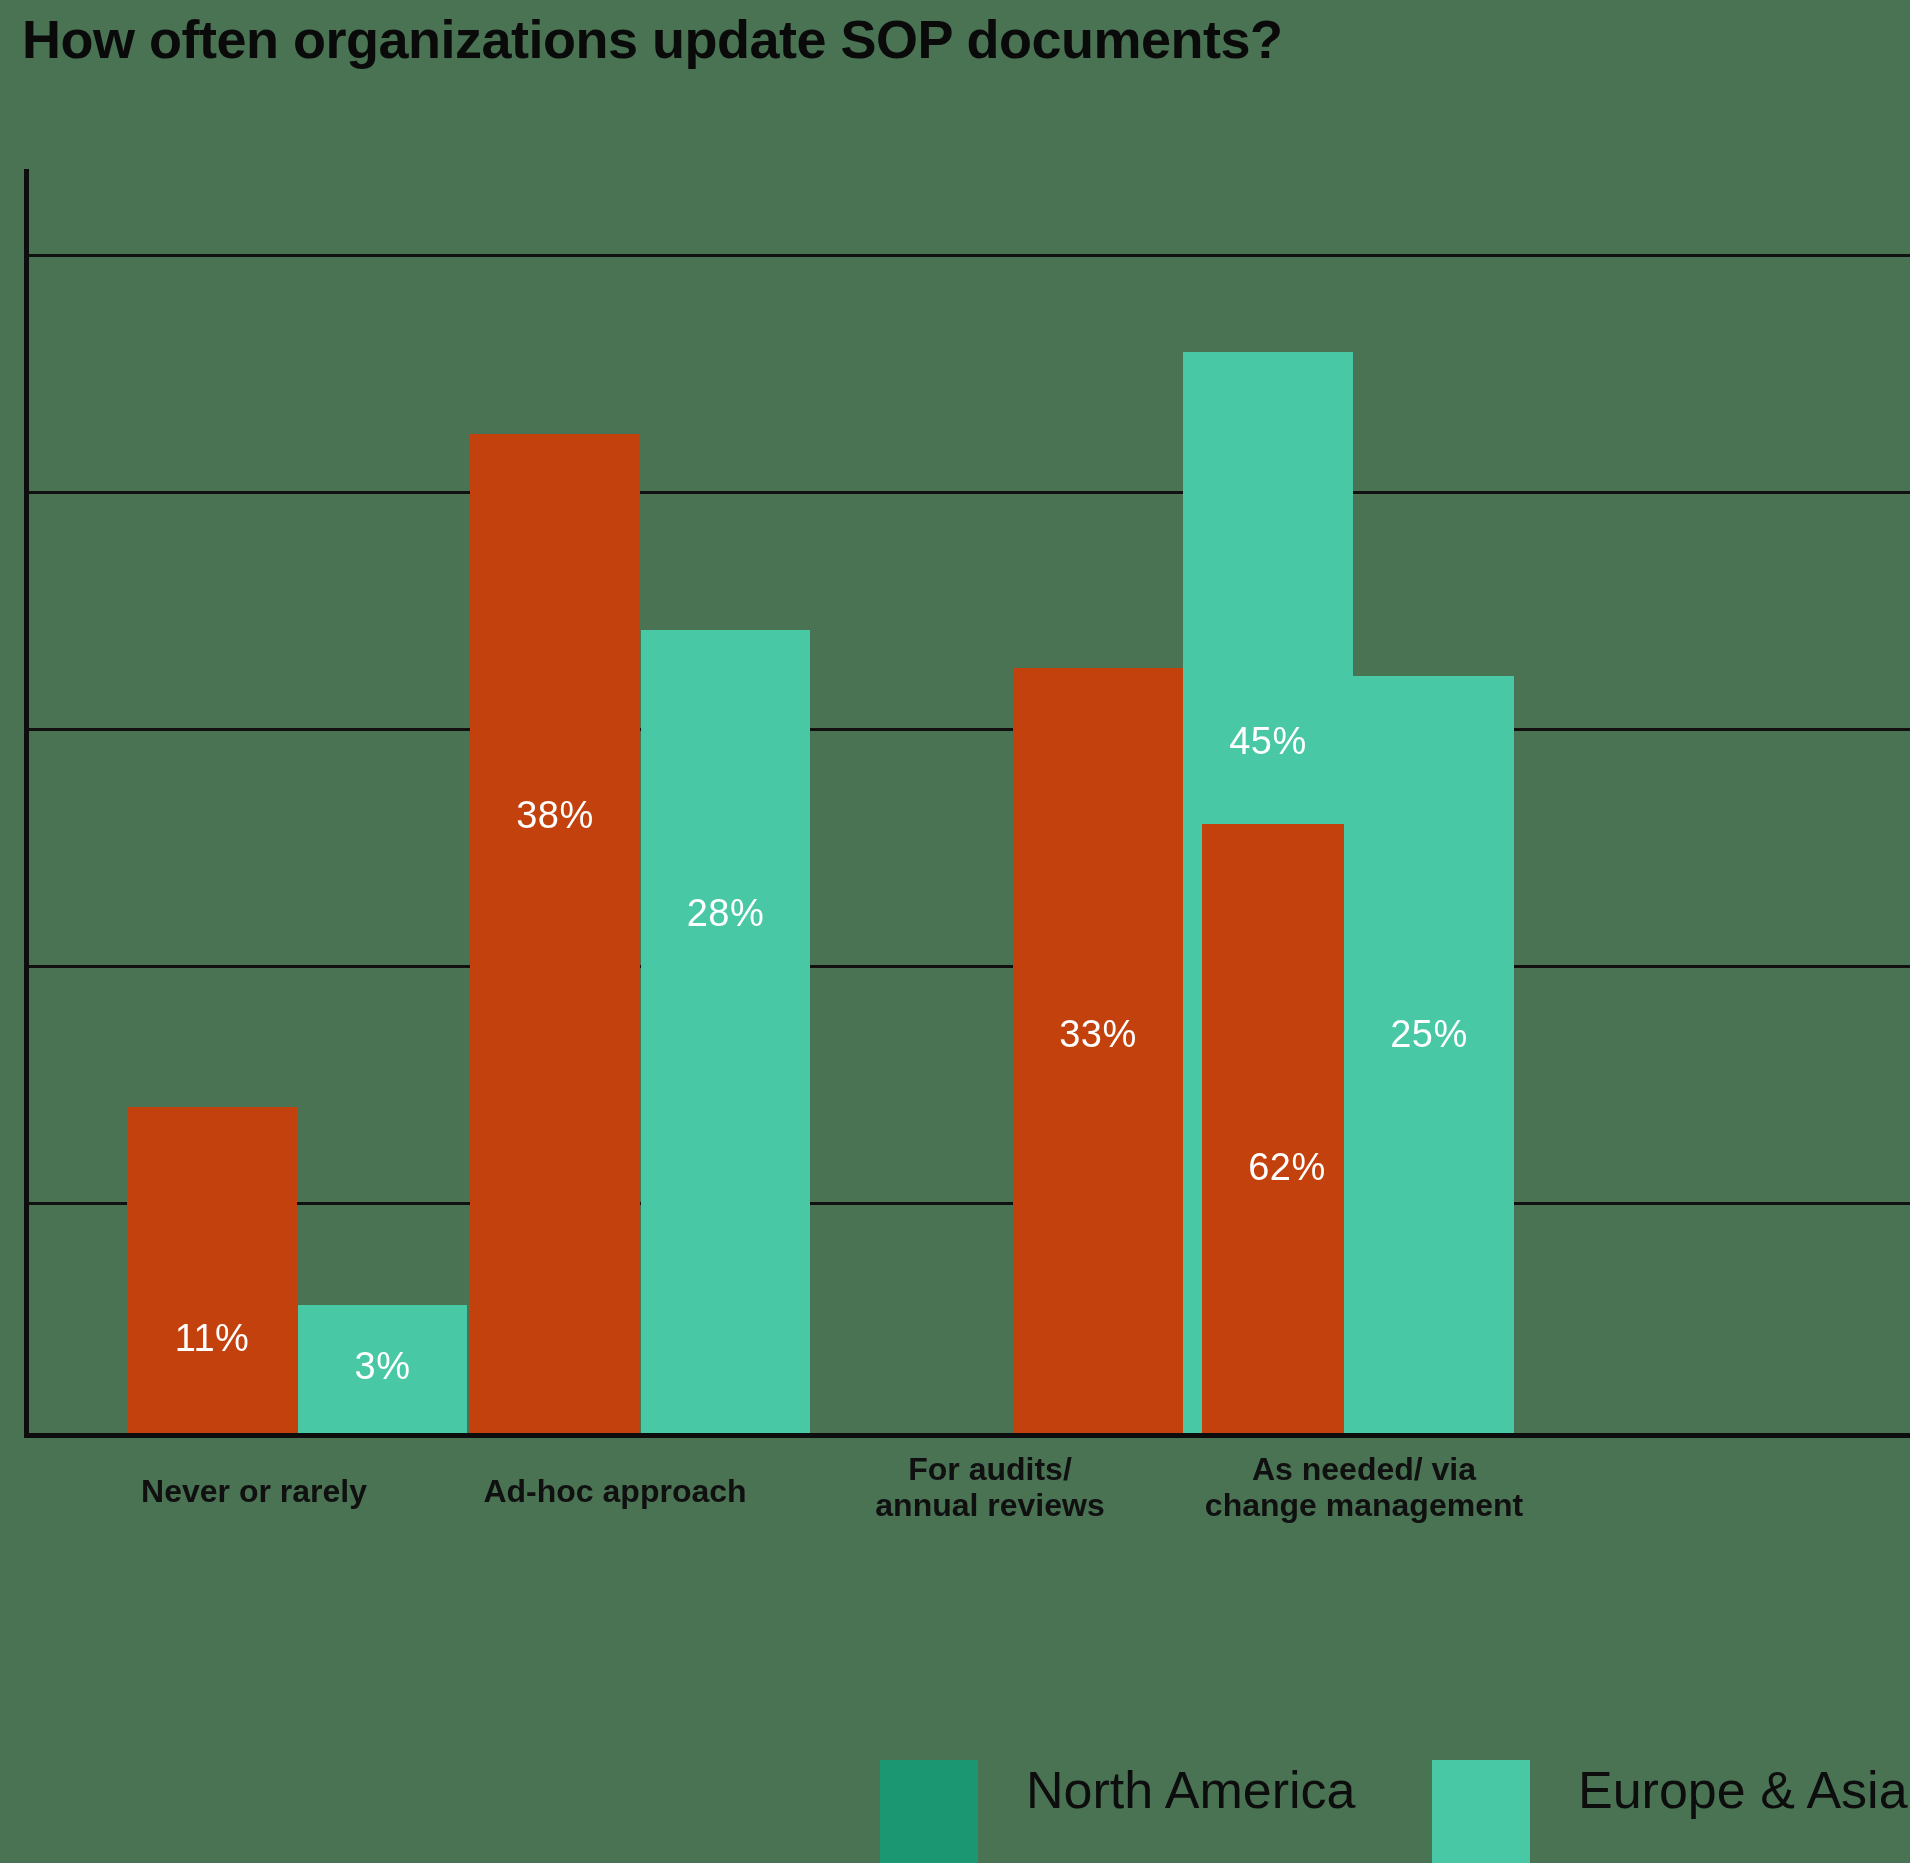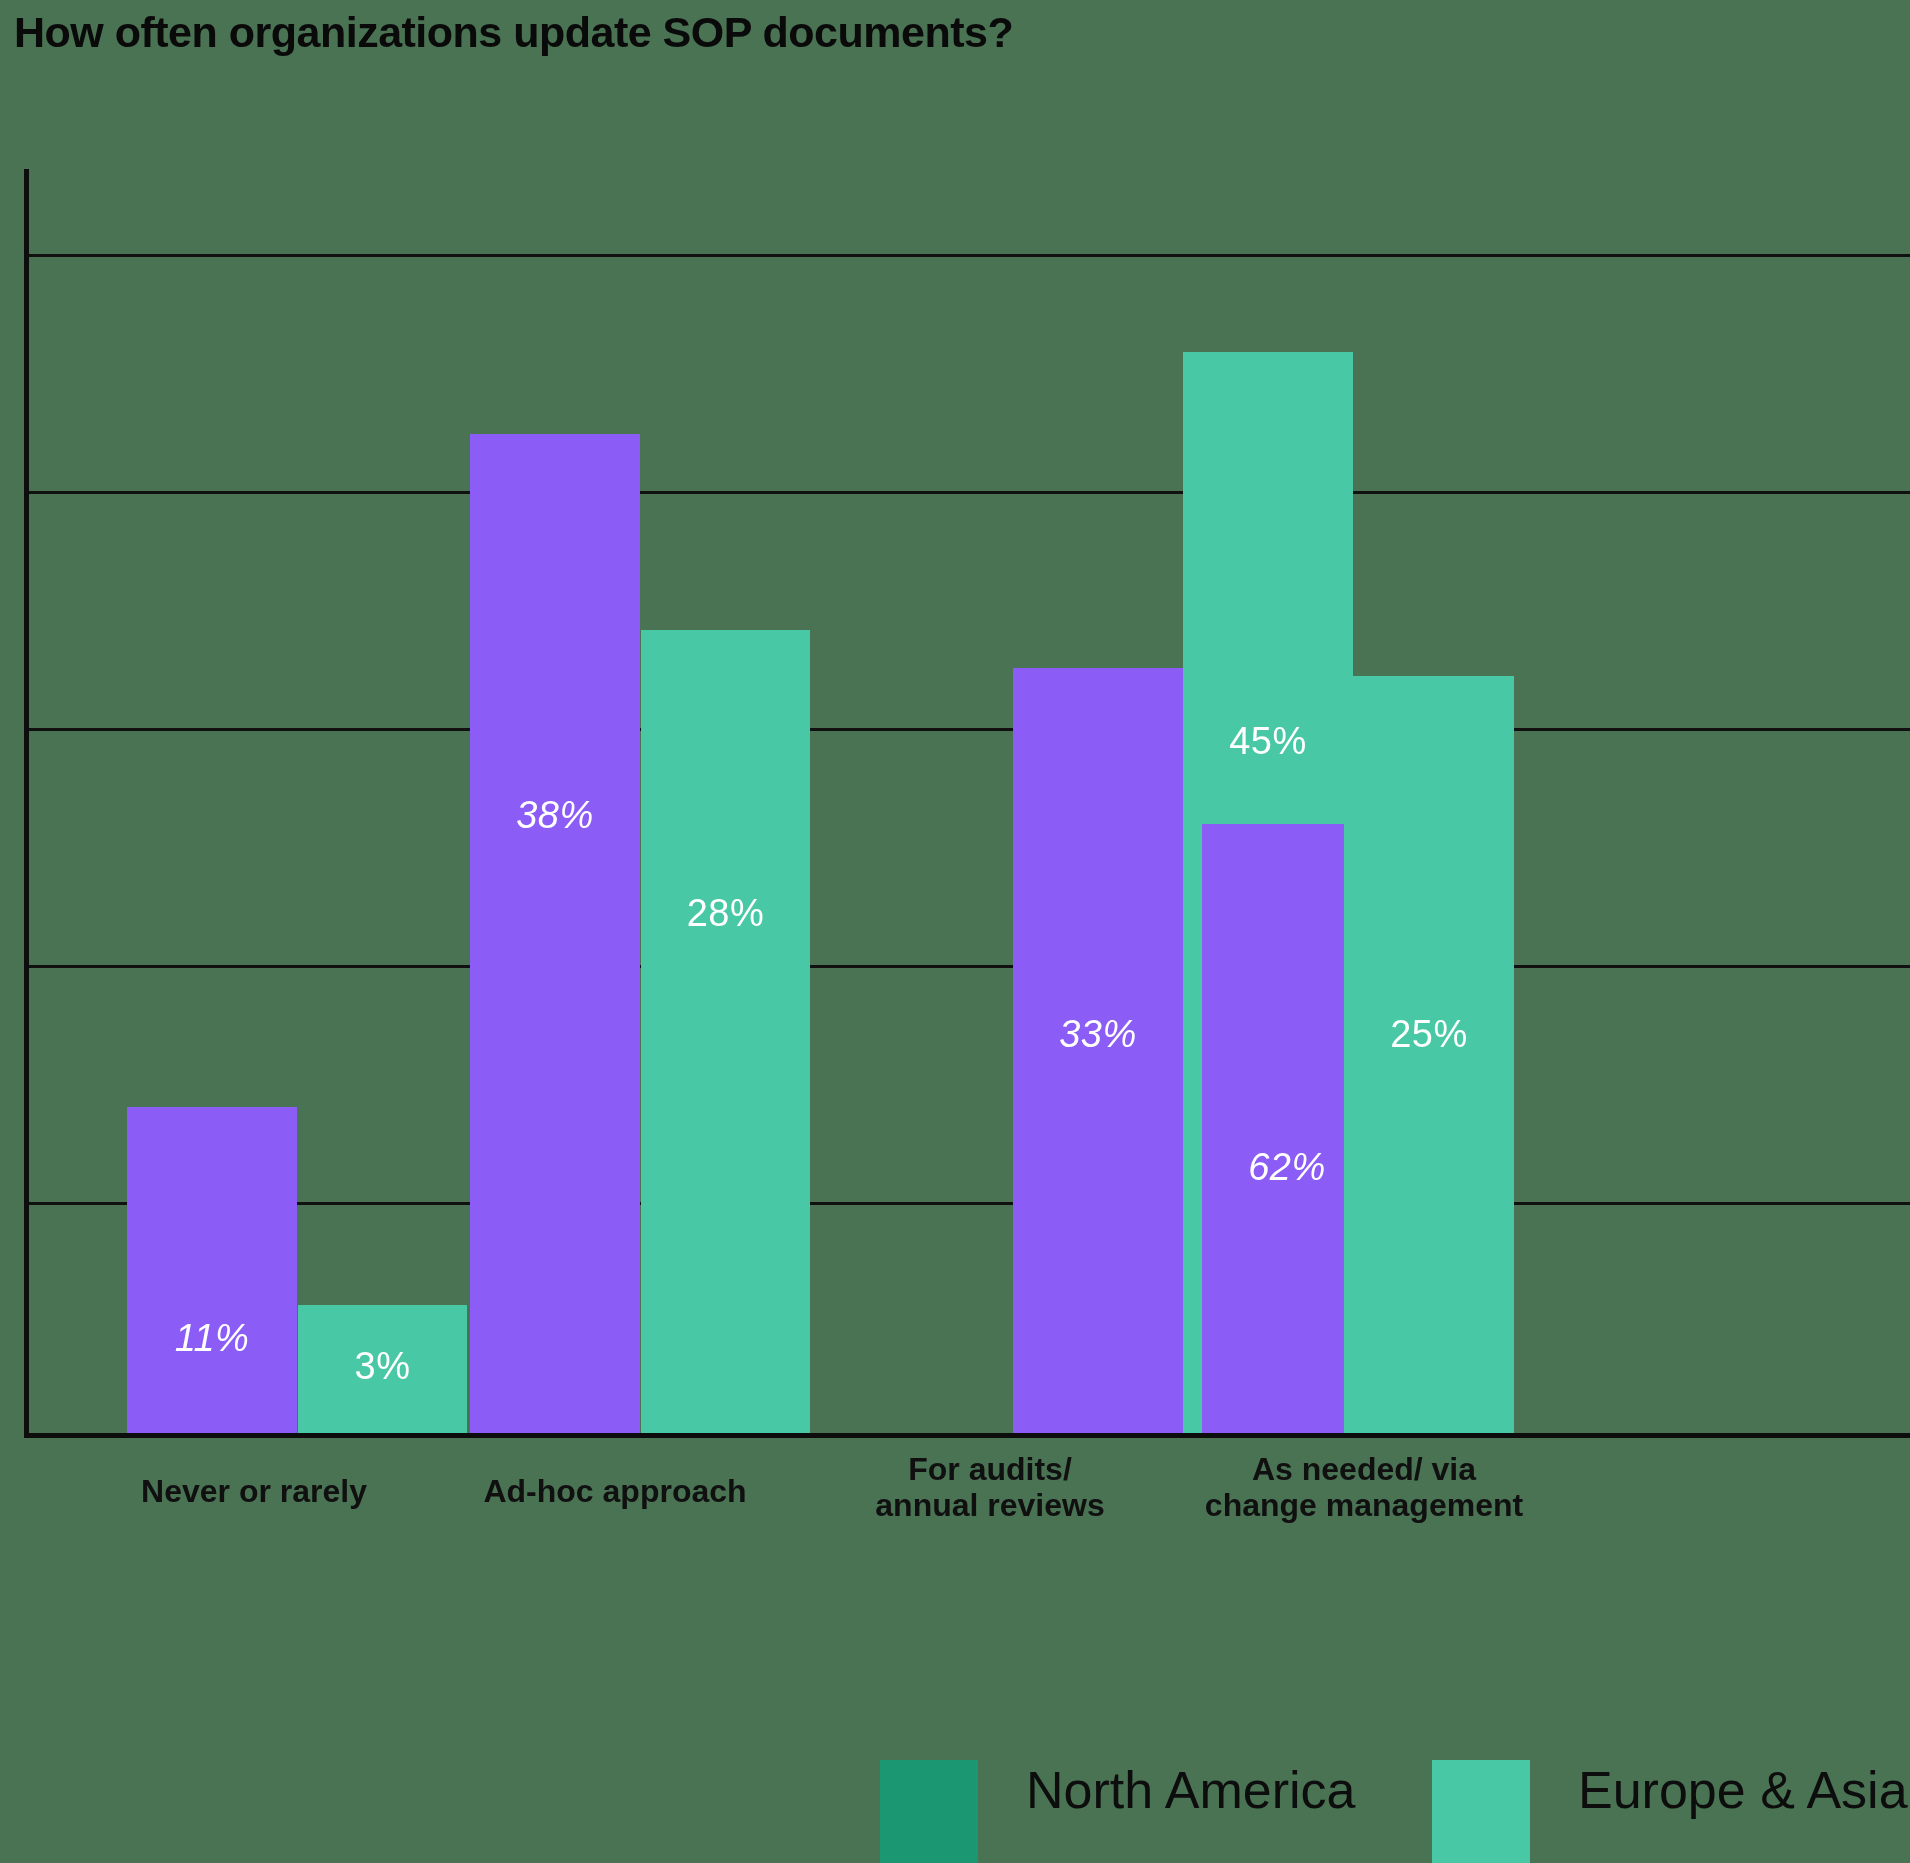--- a/index.html
+++ b/index.html
@@ -14,23 +14,23 @@
     position: relative;
     overflow: hidden;
   }
   #chart-root {
     position: absolute;
     inset: 0;
     background: #4a7354;
   }
   .chart-title {
     position: absolute;
-    left: 14px;
+    left: 22px;
     top: 8px;
-    font-size: 43px;
+    font-size: 54px;
     font-weight: bold;
     color: #0a0a0a;
     letter-spacing: -0.5px;
     white-space: nowrap;
     font-stretch: condensed;
   }
   
   .plot {
     position: absolute;
     left: 24px;
@@ -65,21 +65,21 @@
     position: absolute;
     left: 0;
     top: 0;
     width: 1886px;
     height: 1268px;
   }
   .bar {
     position: absolute;
     bottom: 4px;
   }
-  .bar.dark  { background: #8b5cf6; font-style: italic; }
+  .bar.dark  { background: #c2410c; }
   .bar.light { background: #48c8a4; }
   .bar-label {
     position: absolute;
     left: 0;
     width: 100%;
     text-align: center;
     color: #ffffff;
     font-size: 38px;
     font-weight: 400;
     letter-spacing: 0.5px;

